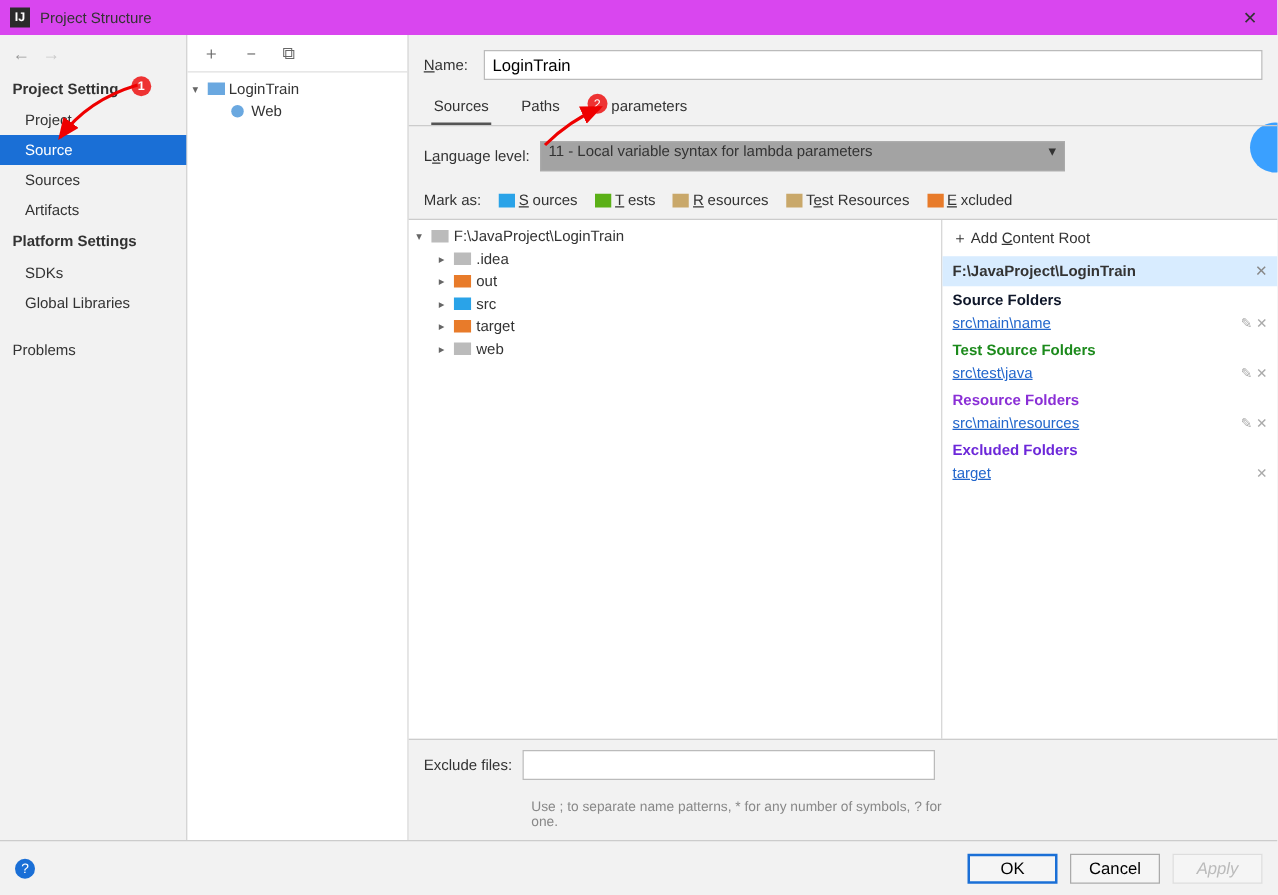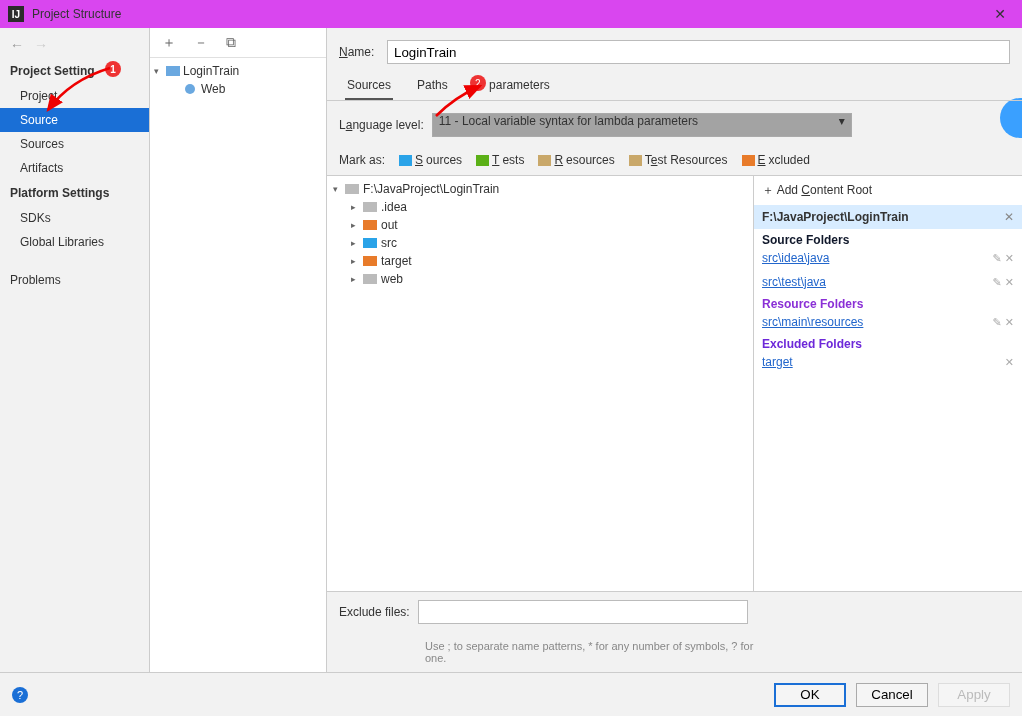--- a/index.html
+++ b/index.html
@@ -49,21 +49,21 @@
 .fg-actions { color: #aaa; font-size: 11px; }
 .exclude-row { padding: 8px 12px; border-top: 1px solid #ccc; background: #f2f2f2; }
 .exclude-row .er-top { display: flex; align-items: center; }
 .exclude-row label { margin-right: 8px; }
 .exclude-input { width: 330px; height: 24px; border: 1px solid #bbb; background: #fff; }
 .exclude-hint { color: #888; font-size: 11px; margin: 16px 0 0 86px; max-width: 340px; }
 .footer { height: 44px; display: flex; align-items: center; justify-content: flex-end; padding: 0 12px; gap: 10px; border-top: 1px solid #ccc; background: #f2f2f2; }
 .help-icon { position: absolute; left: 12px; width: 16px; height: 16px; border-radius: 50%; background: #1a6fd6; color: #fff; font-size: 11px; display: flex; align-items: center; justify-content: center; cursor: pointer; }
 .btn { min-width: 72px; height: 24px; border: 1px solid #aaa; background: #f5f5f5; cursor: pointer; text-align: center; }
 .btn.primary { border: 2px solid #1a6fd6; }
-.btn.ghost { color: #bbb; border-color: #ddd; }
+.btn.ghost { color: #bbb; border-color: #ddd; font-style: italic; }
 .arrow-annotation { position: absolute; pointer-events: none; }
 .underline-key { text-decoration: underline; }
 .big-blue-circle { position: absolute; right: -18px; top: 70px; width: 40px; height: 40px; border-radius: 50%; background: #3aa0ff; }
 svg.folder { width: 14px; height: 12px; }
 </style>
 </head>
 <body>
 
 <div class="titlebar">
   <div class="titlebar-icon">IJ</div>
@@ -223,26 +223,27 @@
       <div class="content-roots">
         <div class="root-add">＋ Add <span class="underline-key">C</span>ontent Root</div>
         <div class="root-path">
           <span>F:\JavaProject\LoginTrain</span>
           <span style="color:#888;font-weight:normal">✕</span>
         </div>
 
         <div class="folder-group">
           <div class="fg-title" style="color:#0f172a">Source Folders</div>
           <div class="fg-item">
-            <span class="fg-link">src\idea\java</span>
+            <span class="fg-link">src\main\name</span>
             <span class="fg-actions"><span>✎</span> <span>✕</span></span>
           </div>
         </div>
 
         <div class="folder-group">
+          <div class="fg-title" style="color:#1c8a1c">Test Source Folders</div>
           <div class="fg-item">
             <span class="fg-link">src\test\java</span>
             <span class="fg-actions"><span>✎</span> <span>✕</span></span>
           </div>
         </div>
 
         <div class="folder-group">
           <div class="fg-title" style="color:#8a2fd6">Resource Folders</div>
           <div class="fg-item">
             <span class="fg-link">src\main\resources</span>

